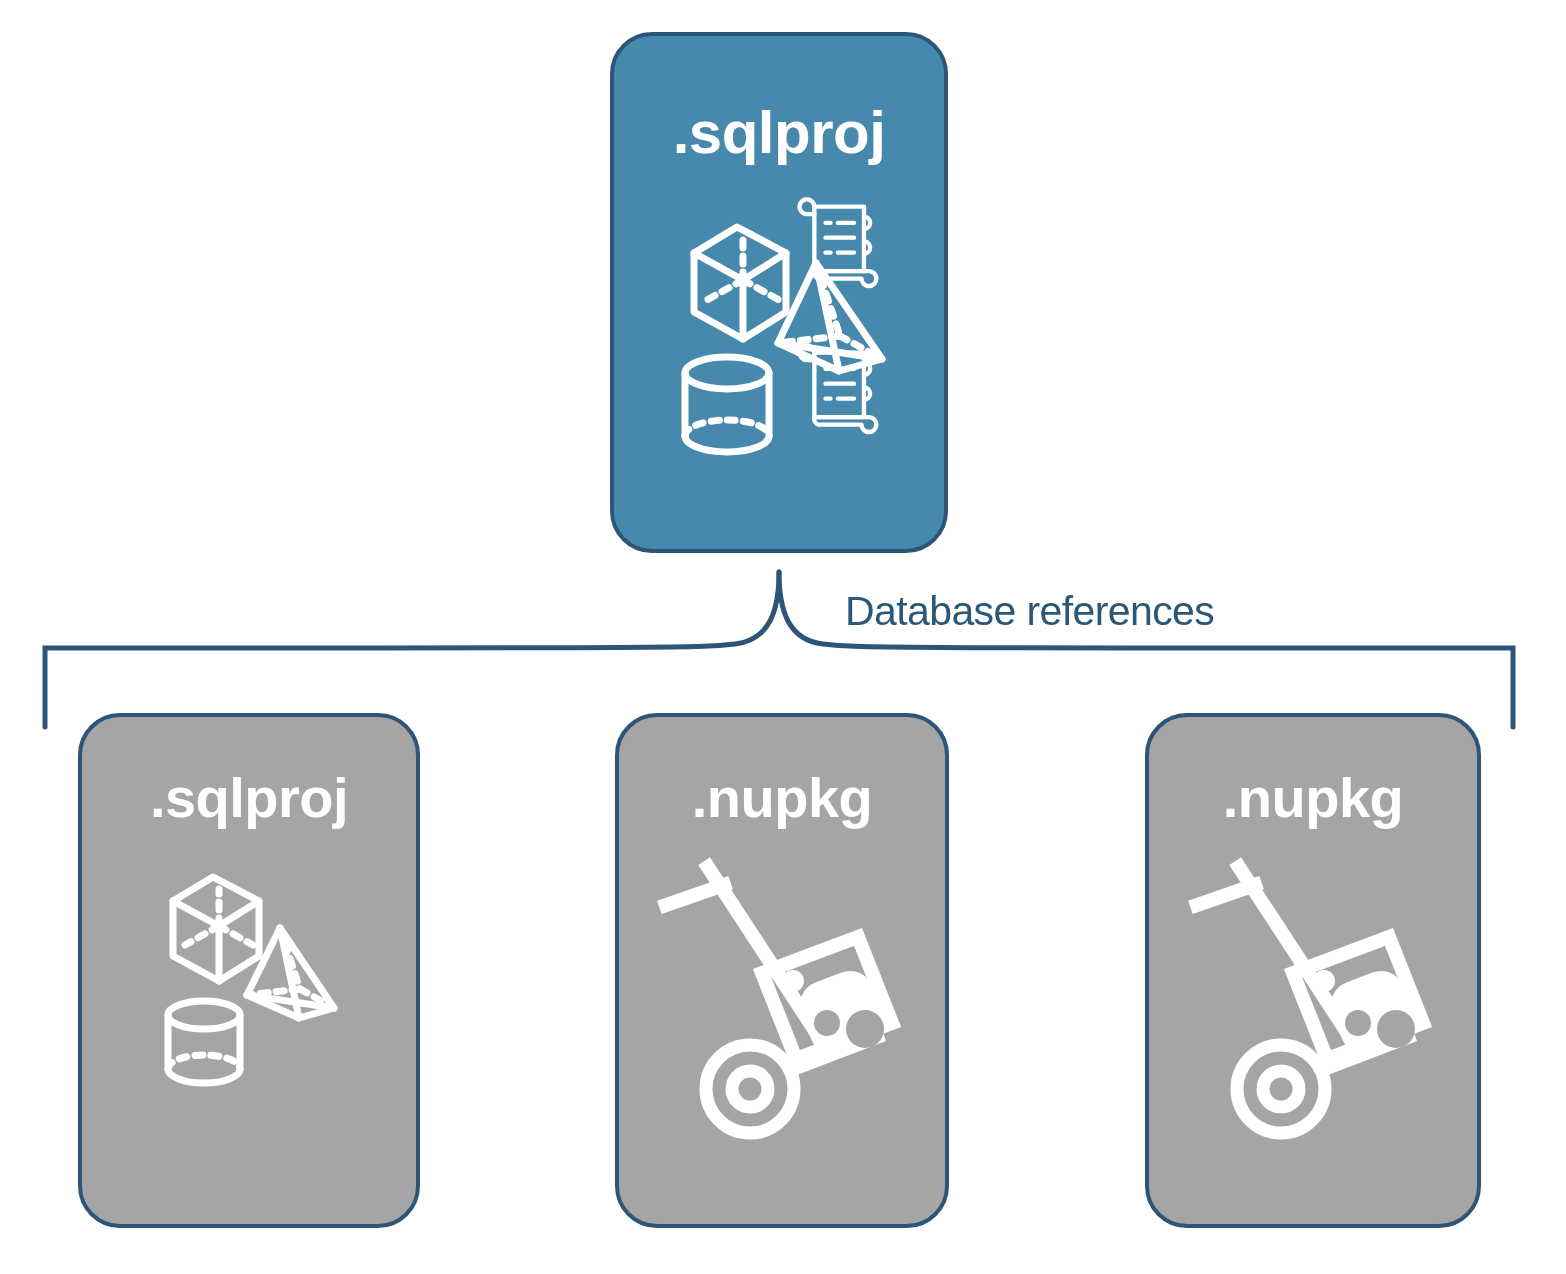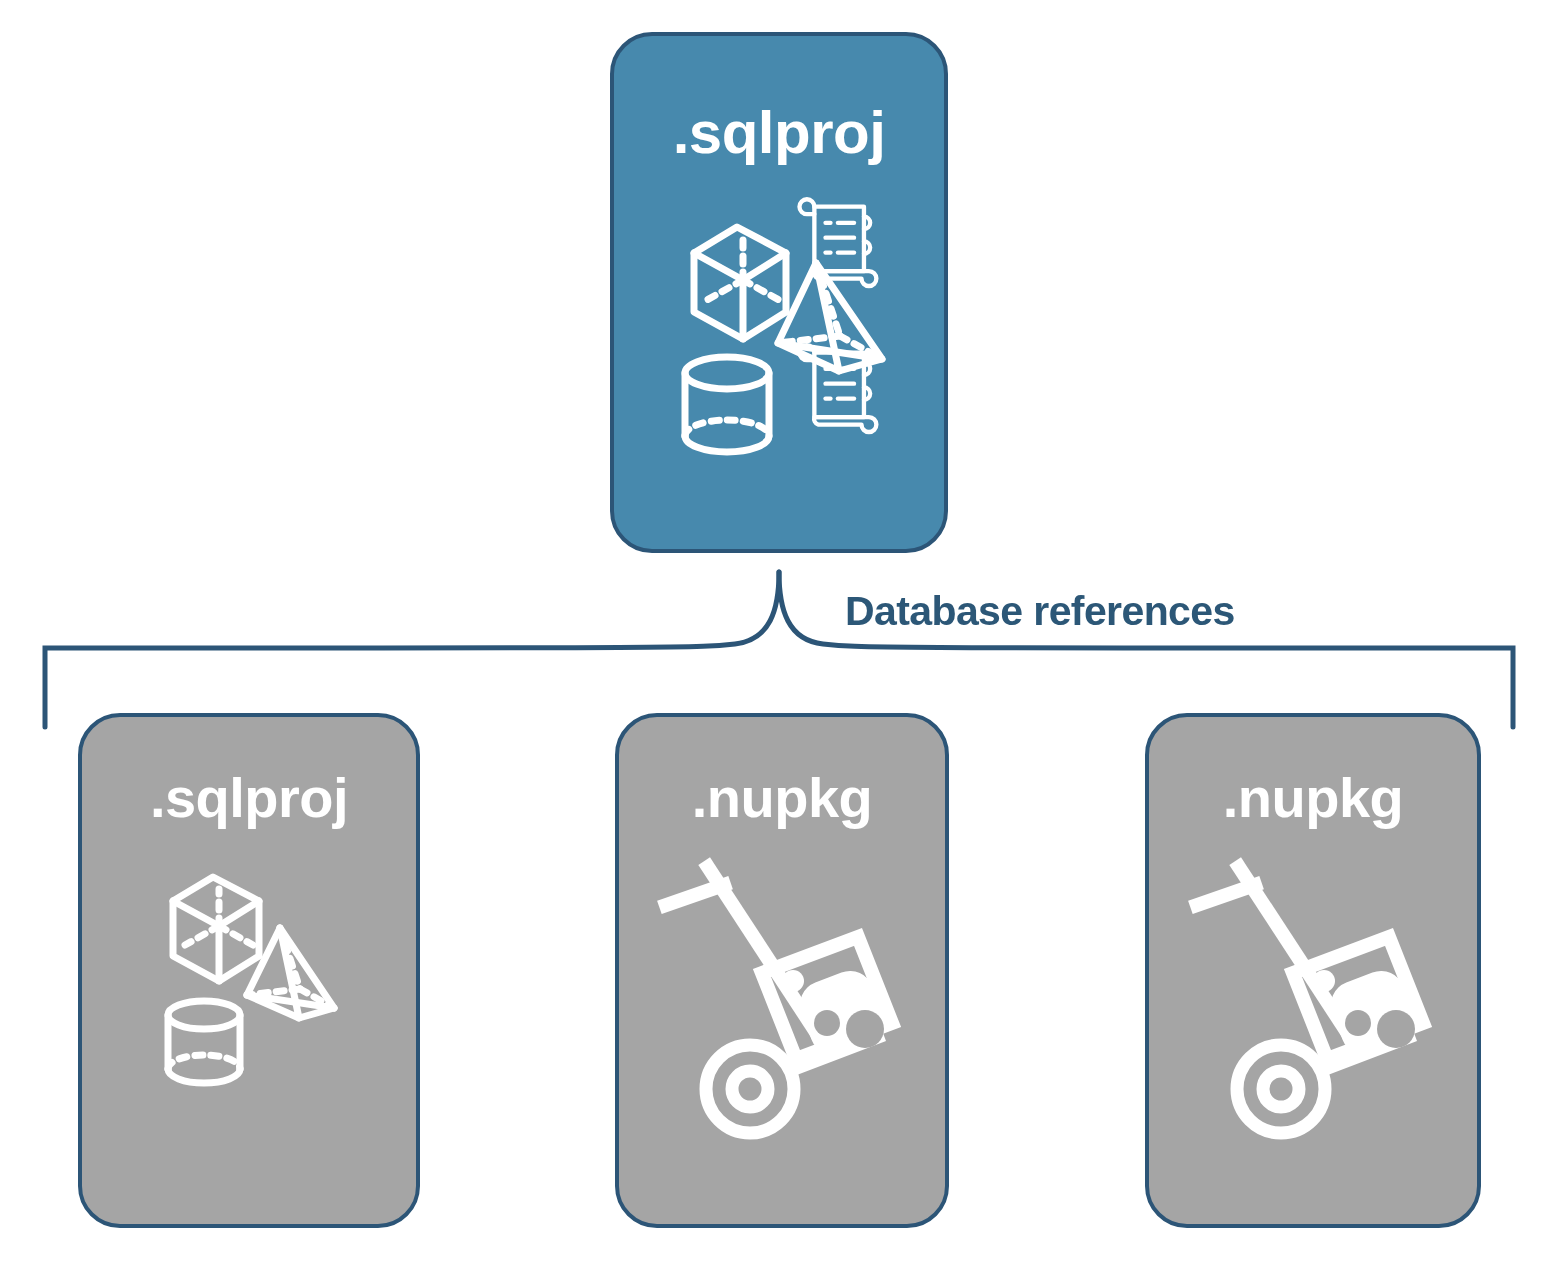--- a/index.html
+++ b/index.html
@@ -63,21 +63,21 @@
     height: 230px;
     pointer-events: none;
   }
 
   
   #ref-label {
     position: absolute;
     left: 845px;
     top: 588px;
     font-size: 41px;
-    font-weight: bold;
+    font-weight: normal;
     color: #2c5777;
     letter-spacing: -0.6px;
     white-space: nowrap;
     -webkit-font-smoothing: antialiased;
   }
 </style>
 </head>
 <body>
 
 <div id="diagram">

